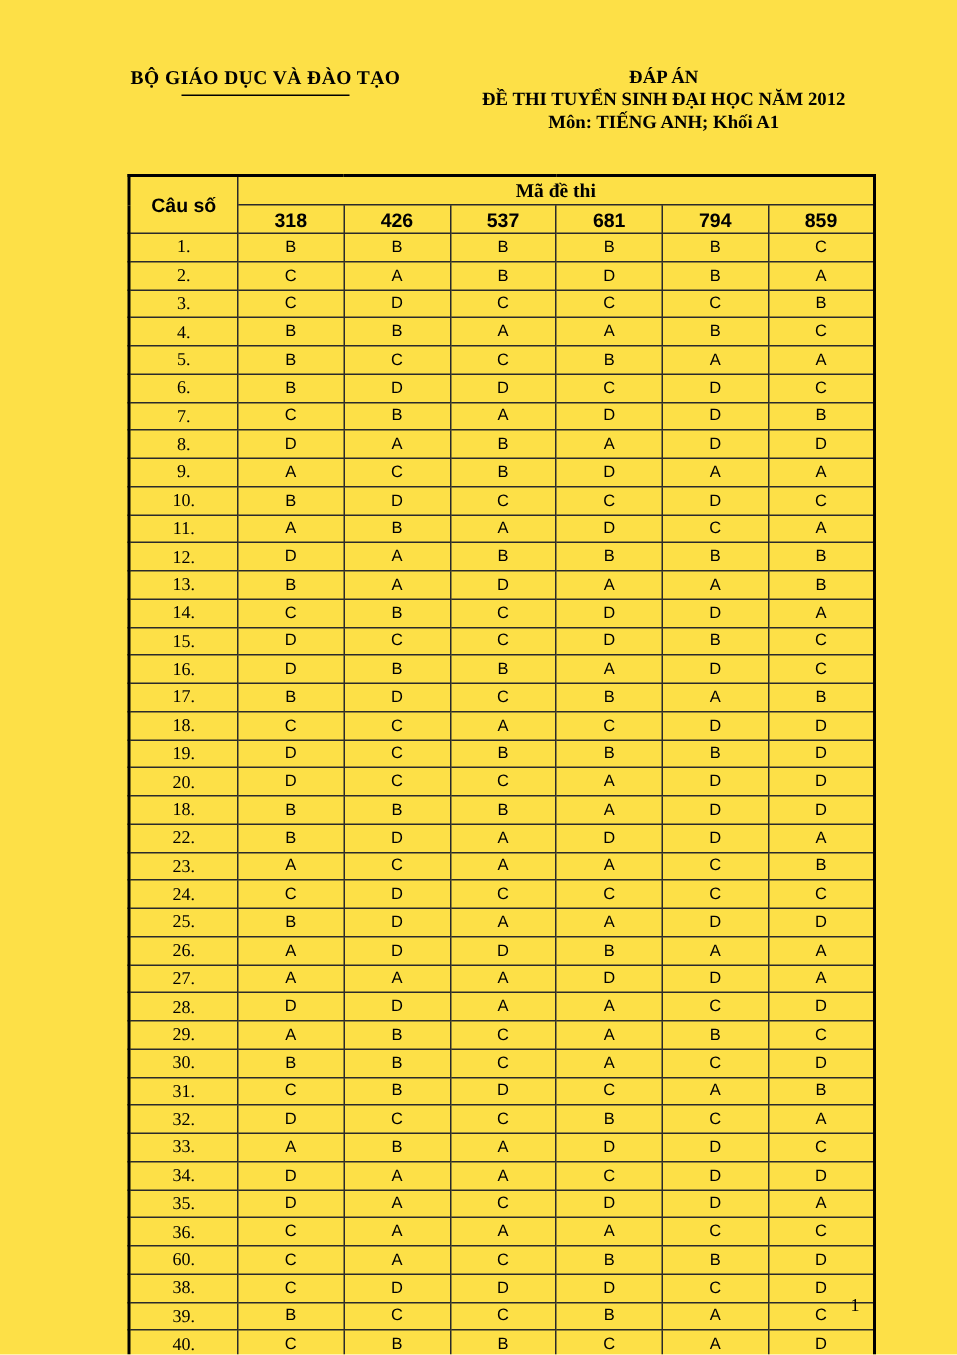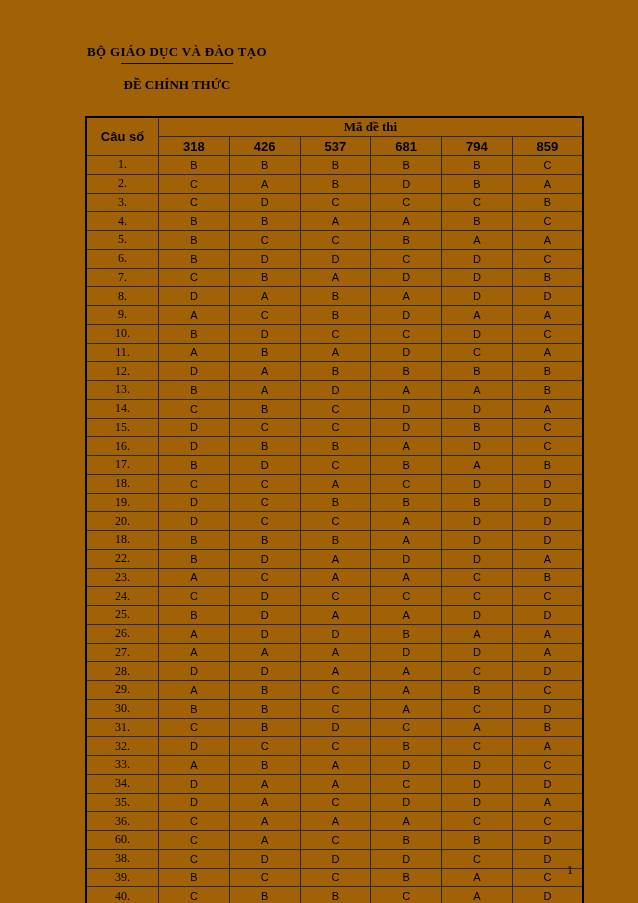--- a/index.html
+++ b/index.html
@@ -4,21 +4,21 @@
 <style>
   html, body {
     margin: 0;
     padding: 0;
     background: #ffffff;
   }
   .page {
     position: relative;
     width: 638px;
     height: 903px;
-    background: #a16207;
+    background: #fde047;
     font-family: "Liberation Serif", serif;
     color: #000000;
     overflow: hidden;
   }
 
   
   .hdr-left {
     position: absolute;
     left: 82px;
     top: 44px;
@@ -116,23 +116,27 @@
   }
 </style>
 </head>
 <body>
 
 <div class="page">
 
   <div class="hdr-left">
     <div class="org">BỘ GIÁO DỤC VÀ ĐÀO TẠO</div>
     <div class="rule"></div>
-    <div class="official">ĐỀ CHÍNH THỨC</div>
   </div>
 
+  <div class="hdr-right">
+    <div>ĐÁP ÁN</div>
+    <div>ĐỀ THI TUYỂN SINH ĐẠI HỌC NĂM 2012</div>
+    <div>Môn: TIẾNG ANH; Khối A1</div>
+  </div>
 
   <table class="answers">
     <thead>
       <tr>
         <th class="corner" rowspan="2">Câu số</th>
         <th class="group" colspan="6">Mã đề thi</th>
       </tr>
       <tr>
           <th class="code">318</th>
           <th class="code">426</th>

